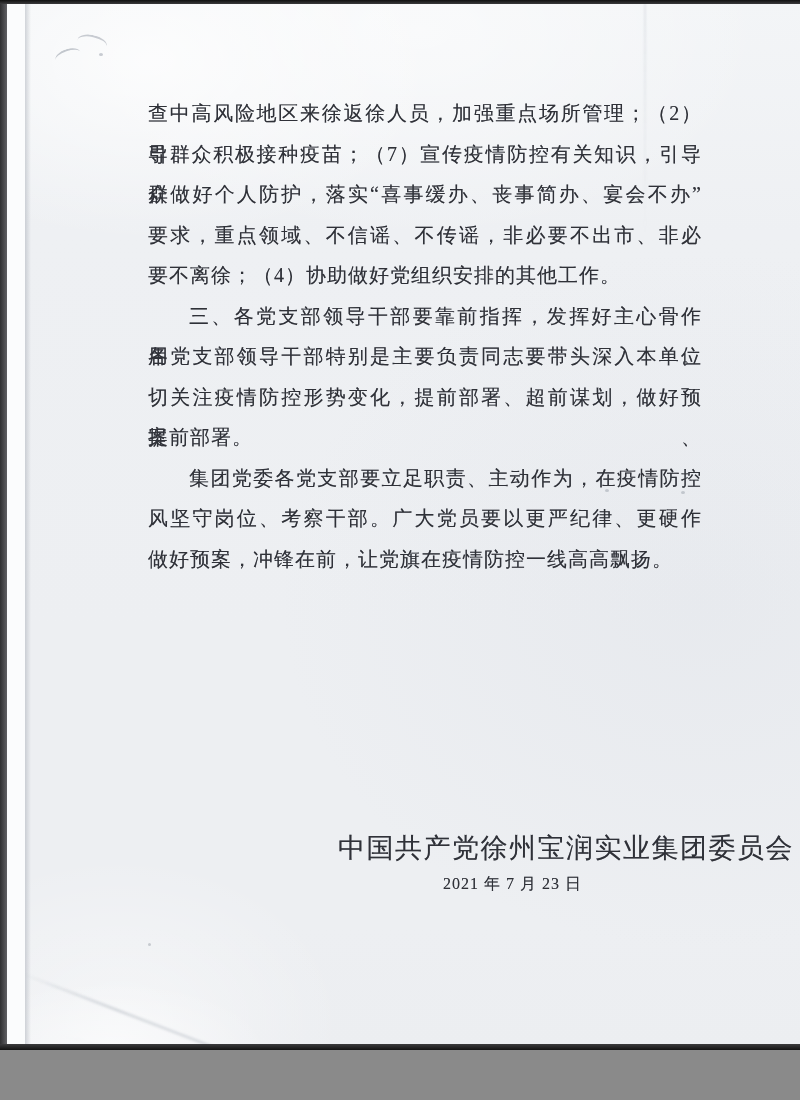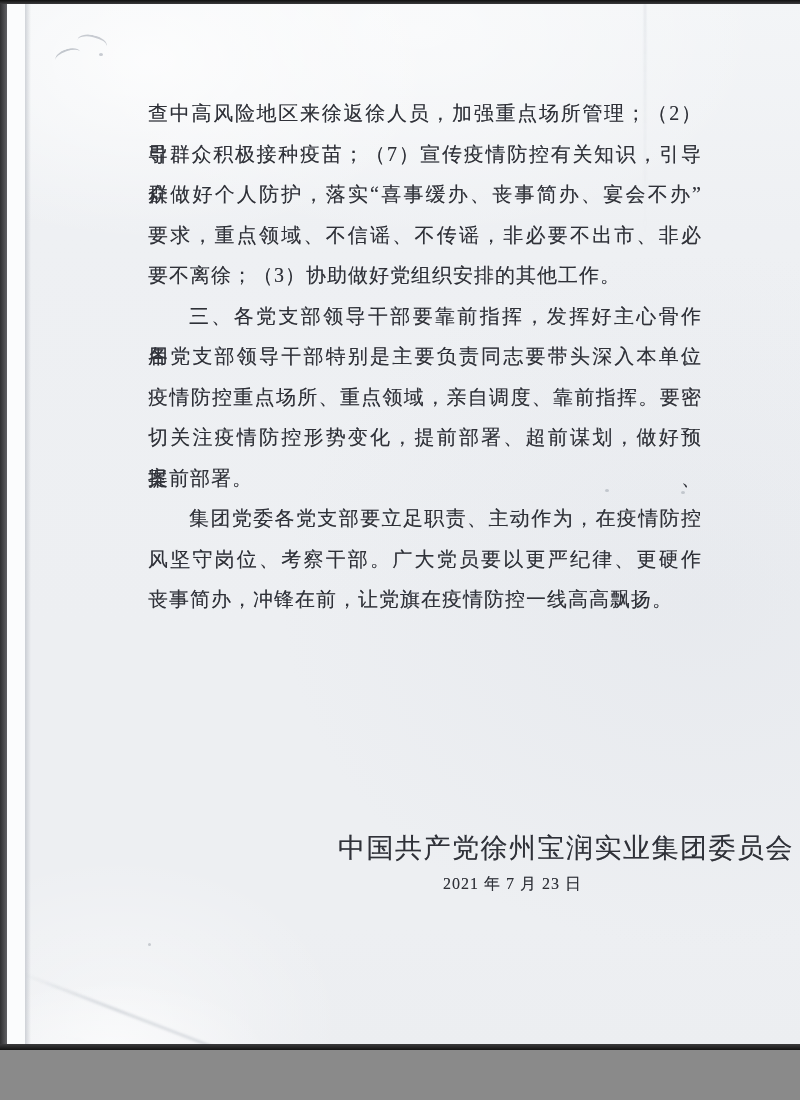--- a/index.html
+++ b/index.html
@@ -122,29 +122,28 @@
   <div class="speck s1"></div>
   <div class="speck s2"></div>
   <div class="speck s3"></div>
   <div class="speck s4"></div>
 
   <div class="body-text">
     <div class="line j">查中高风险地区来徐返徐人员，加强重点场所管理；（2）引</div>
     <div class="line j">导群众积极接种疫苗；（7）宣传疫情防控有关知识，引导群</div>
     <div class="line j">众做好个人防护，落实“喜事缓办、丧事简办、宴会不办”</div>
     <div class="line j">要求，重点领域、不信谣、不传谣，非必要不出市、非必</div>
-    <div class="line">要不离徐；（3）协助做好党组织安排的其他工作。</div>
+    <div class="line">要不离徐；（4）协助做好党组织安排的其他工作。</div>
     <div class="line j ind">三、各党支部领导干部要靠前指挥，发挥好主心骨作用。</div>
     <div class="line j">各党支部领导干部特别是主要负责同志要带头深入本单位</div>
-    <div class="line j">疫情防控重点场所、重点领域，亲自调度、靠前指挥。要密</div>
     <div class="line j">切关注疫情防控形势变化，提前部署、超前谋划，做好预案、</div>
     <div class="line">提前部署。</div>
     <div class="line j ind">集团党委各党支部要立足职责、主动作为，在疫情防控</div>
     <div class="line j">风坚守岗位、考察干部。广大党员要以更严纪律、更硬作</div>
-    <div class="line">丧事简办，冲锋在前，让党旗在疫情防控一线高高飘扬。</div>
+    <div class="line">做好预案，冲锋在前，让党旗在疫情防控一线高高飘扬。</div>
   </div>
 
   <div class="signature">中国共产党徐州宝润实业集团委员会</div>
   <div class="doc-date">2021 年 7 月 23 日</div>
 
   <div class="edge-left-dark"></div>
   <div class="edge-left-white"></div>
   <div class="edge-left-shadow"></div>
   <div class="edge-top"></div>
   <div class="edge-bottom"></div>

